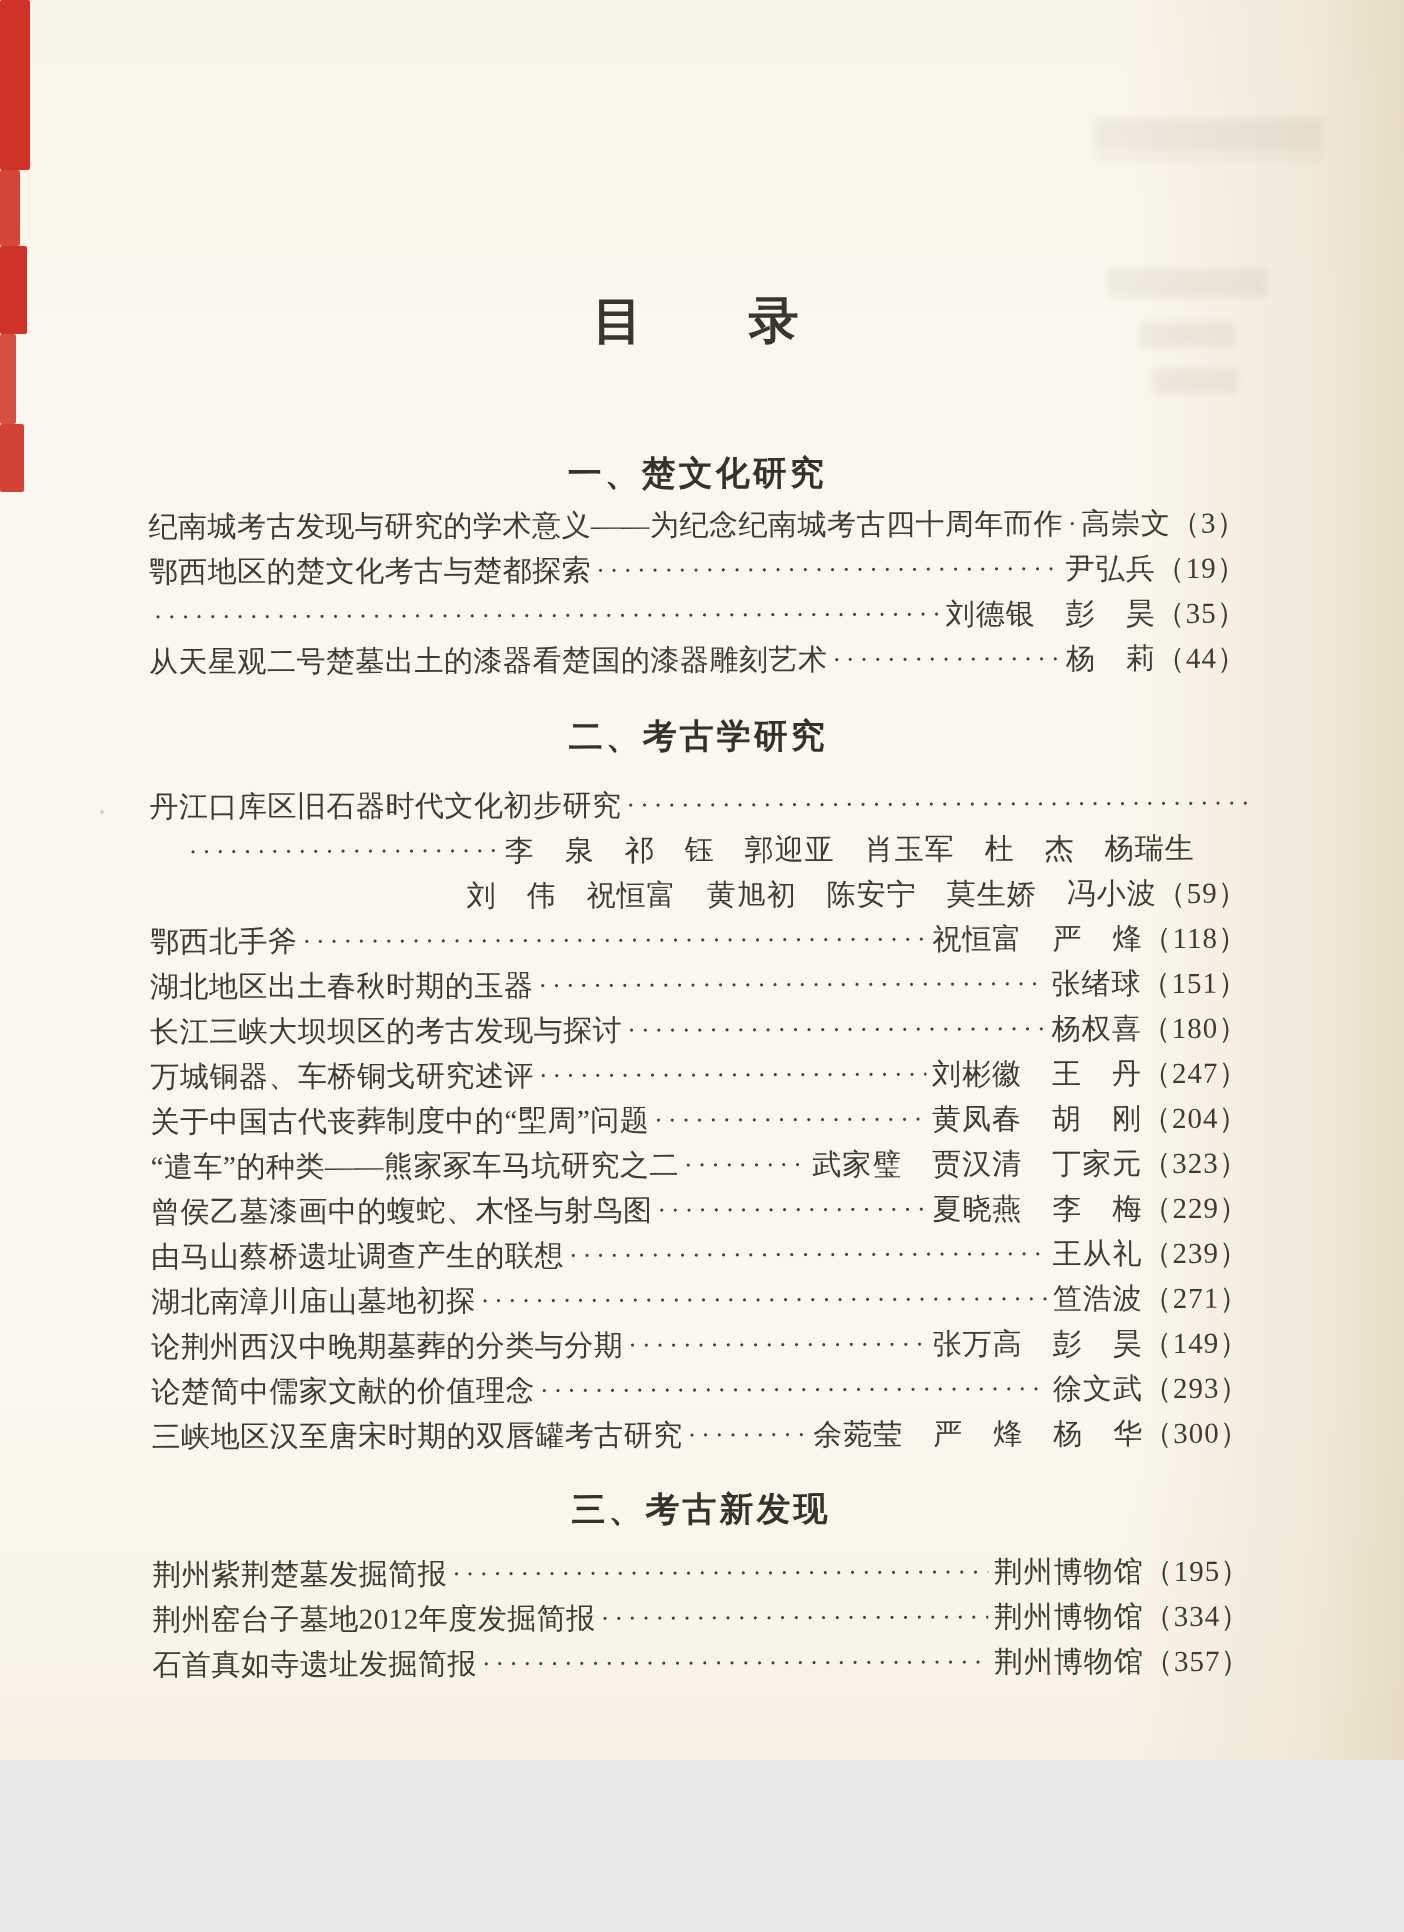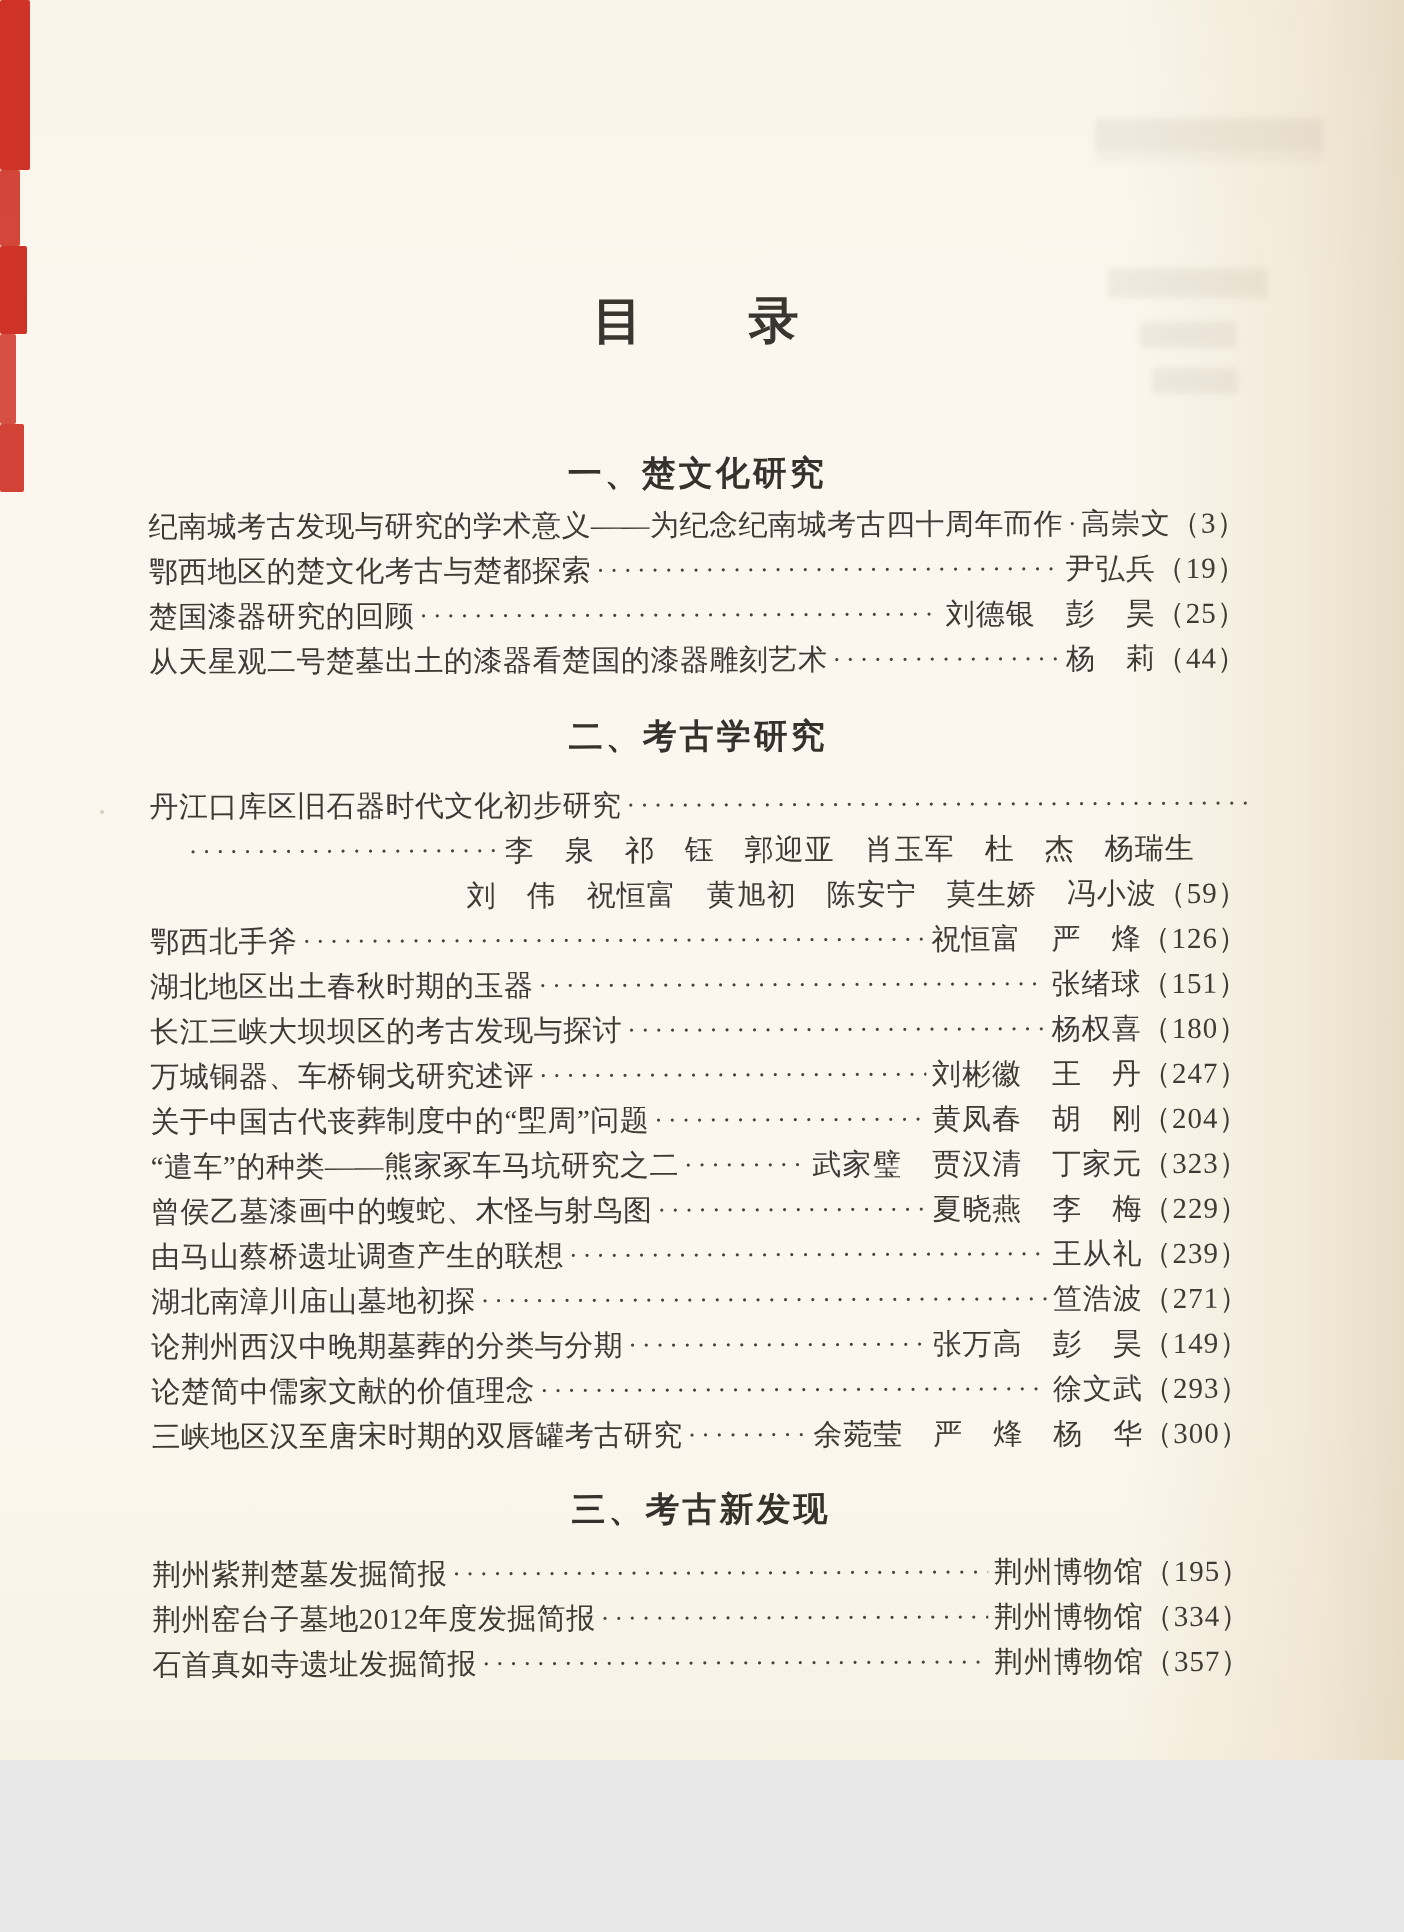--- a/index.html
+++ b/index.html
@@ -117,24 +117,23 @@
           <span class="authors">高崇文</span>
           <span class="pg">（3）</span>
         </div>
         <div class="entry">
           <span class="t">鄂西地区的楚文化考古与楚都探索</span>
           <span class="leader">············································································································································</span>
           <span class="authors">尹弘兵</span>
           <span class="pg">（19）</span>
         </div>
         <div class="entry">
-          <span class="t">楚国漆器研究的回顾</span>
           <span class="leader">············································································································································</span>
           <span class="authors">刘德银　彭　昊</span>
-          <span class="pg">（25）</span>
+          <span class="pg">（35）</span>
         </div>
         <div class="entry">
           <span class="t">从天星观二号楚墓出土的漆器看楚国的漆器雕刻艺术</span>
           <span class="leader">············································································································································</span>
           <span class="authors">杨　莉</span>
           <span class="pg">（44）</span>
         </div>
       </div>
 
     <div class="sec-heading" id="s2-heading">二、考古学研究</div>
@@ -149,21 +148,21 @@
         </div>
         <div class="entry">
           <span class="spacer"></span>
           <span class="authors">刘　伟　祝恒富　黄旭初　陈安宁　莫生娇　冯小波</span>
           <span class="pg">（59）</span>
         </div>
         <div class="entry">
           <span class="t">鄂西北手斧</span>
           <span class="leader">············································································································································</span>
           <span class="authors">祝恒富　严　烽</span>
-          <span class="pg">（126）</span>
+          <span class="pg">（118）</span>
         </div>
         <div class="entry">
           <span class="t">湖北地区出土春秋时期的玉器</span>
           <span class="leader">············································································································································</span>
           <span class="authors">张绪球</span>
           <span class="pg">（151）</span>
         </div>
         <div class="entry">
           <span class="t">长江三峡大坝坝区的考古发现与探讨</span>
           <span class="leader">············································································································································</span>

